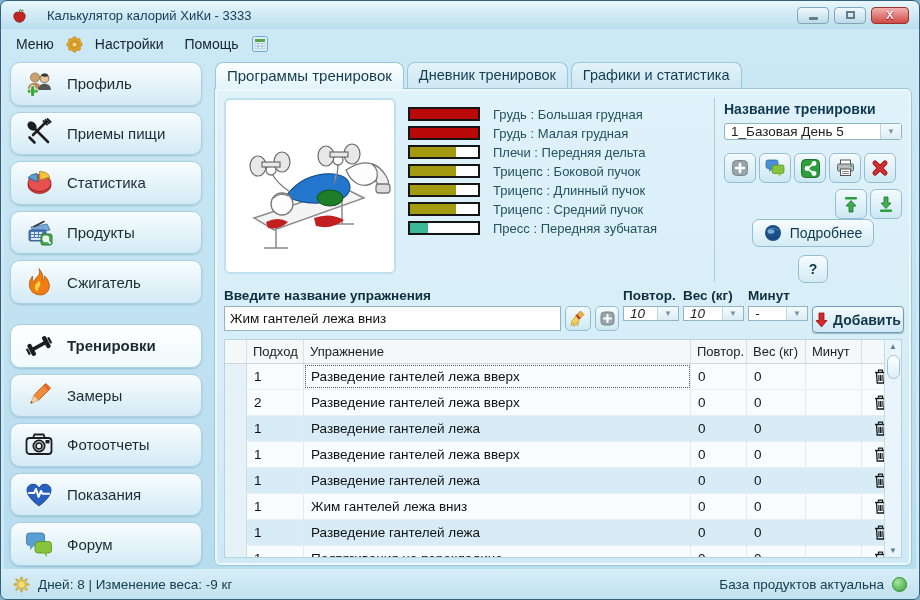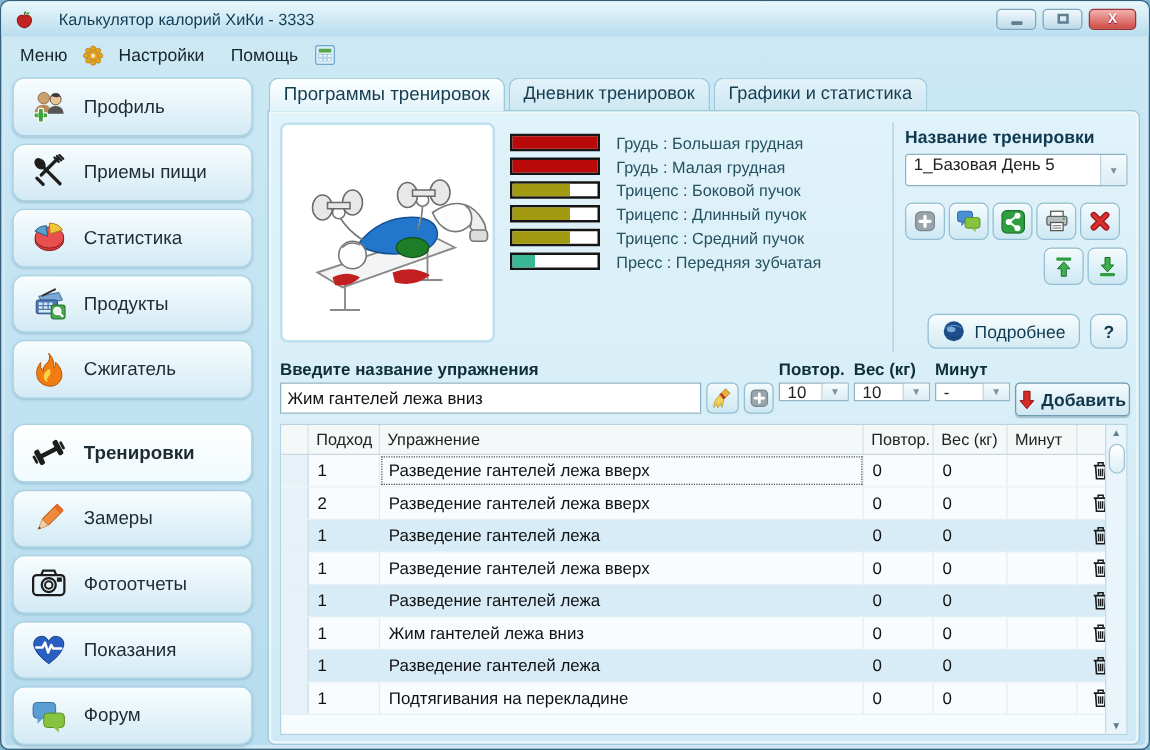--- a/index.html
+++ b/index.html
@@ -59,37 +59,37 @@
 .tp-label { font-weight:bold; font-size:14px; color:#0f3950; margin:3px 0 6px; }
 .tp-select { height:26px; background:#fff; border:1px solid #8fb4c6; border-radius:3px; display:flex; 
   font-size:13.5px; color:#222; padding-left:6px; }
 .arrow-box { margin-left:auto; width:21px; height:100%; border-left:1px solid #bed3dc; display:flex; align-items:center;
   justify-content:center; background:linear-gradient(#f4fbfd,#dcedf4); color:#7e939e; font-size:8px; }
 .tp-toolbar { display:flex; gap:3px; margin-top:13px; }
 .tp-toolbar2 { display:flex; gap:3px; margin-top:6px; justify-content:flex-end; }
 .icon-btn { width:32px; height:30px; border:1px solid #92bdd2; border-radius:6px;
   background:linear-gradient(#f3fbfd,#cde8f3); display:flex; align-items:center; justify-content:center;
   box-shadow:inset 0 1px 0 #fff; }
-.tp-bottom { margin-top:auto; display:flex; gap:8px; justify-content:flex-end; align-items:center; padding-bottom:3px; }
+.tp-bottom { margin-top:auto; display:flex; gap:8px; justify-content:flex-end; align-items:center; padding-bottom:3px;flex-direction:column; }
 .details-btn { width:122px; height:28px; border:1px solid #92bdd2; border-radius:7px; display:flex; align-items:center;
   justify-content:center; gap:8px; font-size:14px; color:#0f3950; background:linear-gradient(#f7fcfe,#d4ebf4); }
 .help-btn { width:30px; height:28px; border:1px solid #92bdd2; border-radius:7px; font-weight:bold; font-size:14px;
   color:#0f3950; background:linear-gradient(#f7fcfe,#d4ebf4); display:flex; align-items:center; justify-content:center; }
 
 
 .form-section { margin-top:5px; display:grid; grid-template-columns:337px 26px 24px 56px 61px 60px 1fr;
   grid-template-rows:17px 27px; column-gap:4px; row-gap:2px; }
 .form-label { font-size:13.5px; font-weight:bold; color:#0e2e3c; align-self:center; }
 .lbl-name { grid-column:1/4; }
 .ex-input { grid-column:1; height:25px; border:1px solid #8fb4c6; font-size:13.5px; padding:0 5px;
   font-family:"Liberation Sans",sans-serif; color:#111; background:#fff; }
 .small-btn { height:25px; border:1px solid #92bdd2; border-radius:5px; background:linear-gradient(#f3fbfd,#cde8f3);
   display:flex; align-items:center; justify-content:center; }
 .mini-select { height:15px; background:#fff; border:1px solid #8fb4c6; display:flex; align-items:center;
-  font-size:13.5px; color:#222; padding-left:6px; }
+  font-size:13.5px; color:#222; padding-left:6px;font-style:italic; }
 .add-btn { justify-self:end; width:92px; height:27px; border:1px solid #6f9cb4; border-radius:4px;
   background:linear-gradient(#f4fbfe,#cfe7f2); display:flex; align-items:center; justify-content:center; gap:5px;
   font-size:14px; font-weight:bold; color:#10374a; box-shadow:0 1px 1px rgba(60,110,140,.4); }
 
 
 .table-wrap { flex:1; margin-top:6px; position:relative; border:1px solid #b4d4e1; background:#f7fcfe;
   overflow:hidden; min-height:0; padding-right:1px; }
 .thead, .trow { display:grid; grid-template-columns:22px 57px 1fr 56px 59px 56px 38px; }
 .thead { height:24px; background:#f4f8f9; border-bottom:1px solid #ccd8dd; }
 .th { font-size:13px; color:#222; display:flex; align-items:center; padding-left:6px; border-right:1px solid #d7e1e5; }
@@ -378,20 +378,26 @@
               <div class="muscle-row">
                 <div class="bar">
                   <div class="bar-fill" style="width: 100%; background: rgb(185, 9, 9);"></div>
                 </div>
                 <div class="bar-label">Грудь : Малая грудная</div>
               </div>
               <div class="muscle-row">
                 <div class="bar">
                   <div class="bar-fill" style="width: 68%; background: rgb(162, 154, 16);"></div>
                 </div>
+                <div class="bar-label">Плечи : Передняя дельта</div>
+              </div>
+              <div class="muscle-row">
+                <div class="bar">
+                  <div class="bar-fill" style="width: 68%; background: rgb(162, 154, 16);"></div>
+                </div>
                 <div class="bar-label">Трицепс : Боковой пучок</div>
               </div>
               <div class="muscle-row">
                 <div class="bar">
                   <div class="bar-fill" style="width: 68%; background: rgb(162, 154, 16);"></div>
                 </div>
                 <div class="bar-label">Трицепс : Длинный пучок</div>
               </div>
               <div class="muscle-row">
                 <div class="bar">
@@ -709,14 +715,30 @@
             <div class="scroll-arrow">▲</div>
             <div class="scroll-thumb"></div>
             <div class="scroll-arrow down">▼</div>
           </div>
         </div>
 
       </div>
     </div>
   </div>
 
+  <div class="statusbar">
+    <span>
+      <svg width="17" height="17" viewBox="0 0 17 17">
+          <g fill="#e8c340" stroke="#b89418" stroke-width=".6">
+            <path d="M8.5 0.5 L10 3 L7 3Z M8.5 16.5 L10 14 L7 14Z M0.5 8.5 L3 7 L3 10Z M16.5 8.5 L14 7 L14 10Z M2.8 2.8 L5.3 3.6 L3.6 5.3Z M14.2 2.8 L13.4 5.3 L11.7 3.6Z M2.8 14.2 L3.6 11.7 L5.3 13.4Z M14.2 14.2 L11.7 13.4 L13.4 11.7Z"></path>
+            <circle cx="8.5" cy="8.5" r="4.6"></circle>
+          </g>
+          <circle cx="8.5" cy="8.5" r="3" fill="#f5dc7a"></circle>
+        </svg>
+    </span>
+    <span>Дней: 8 | Изменение веса: -9 кг</span>
+    <span class="status-right">
+      <span>База продуктов актуальна</span>
+      <span class="status-dot"></span>
+    </span>
+  </div>
 
 </div>
 
 </body></html>

